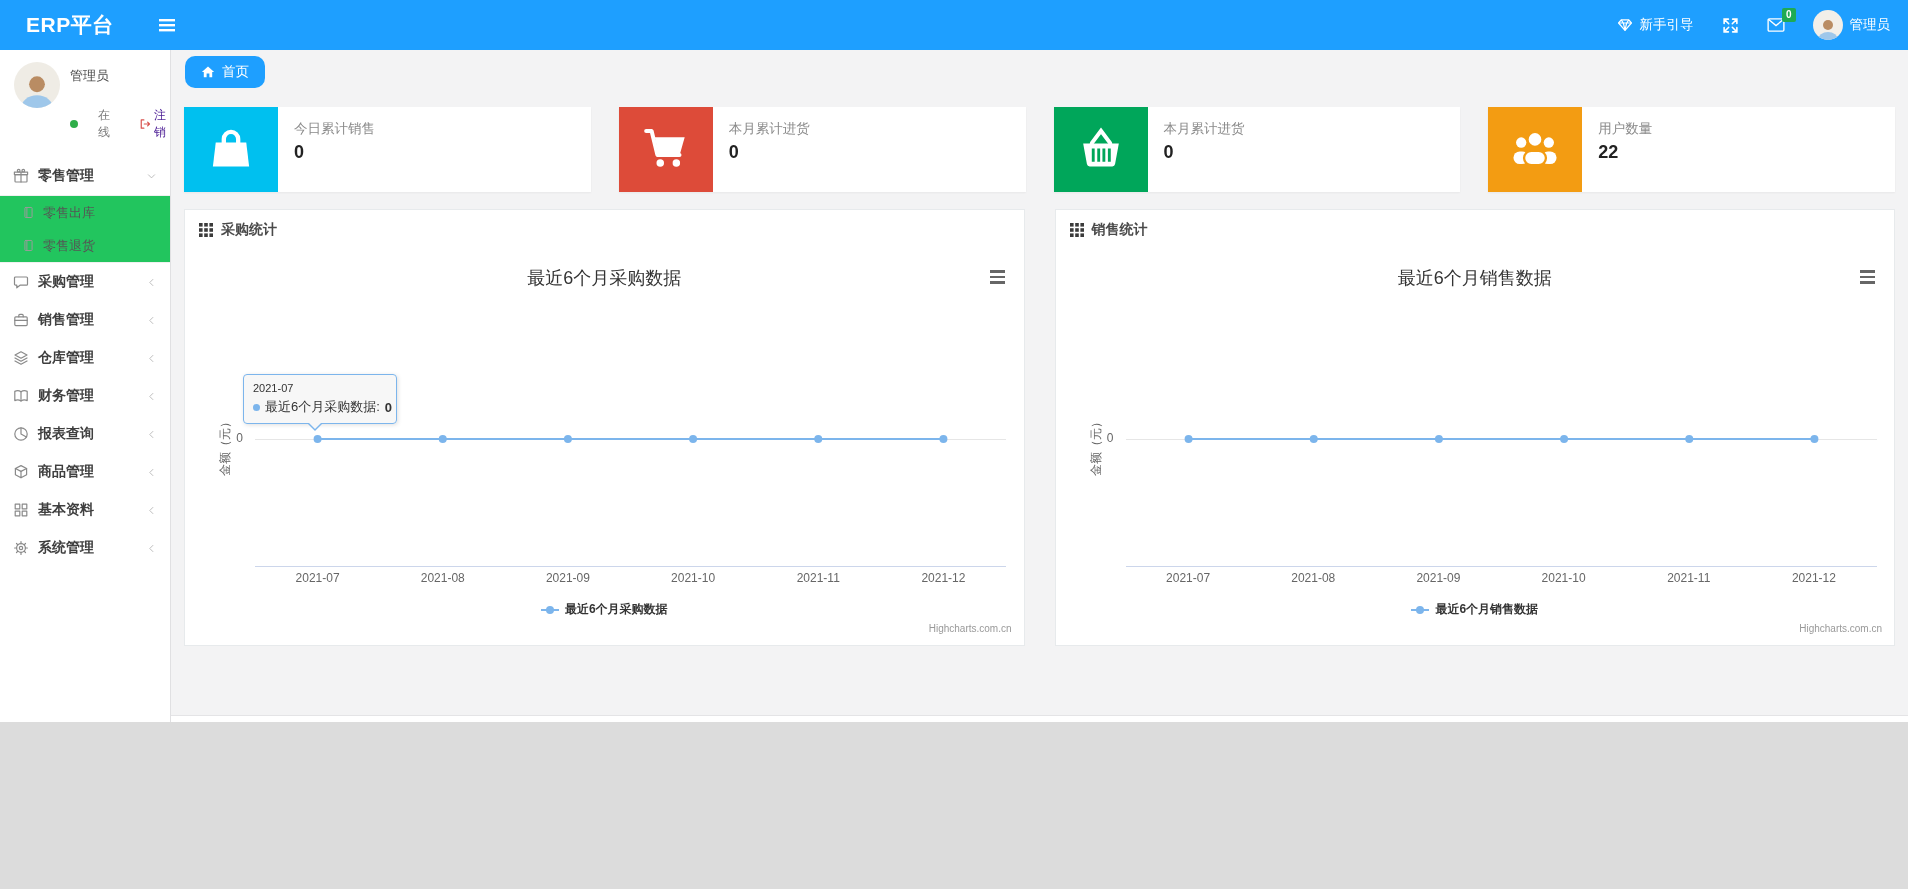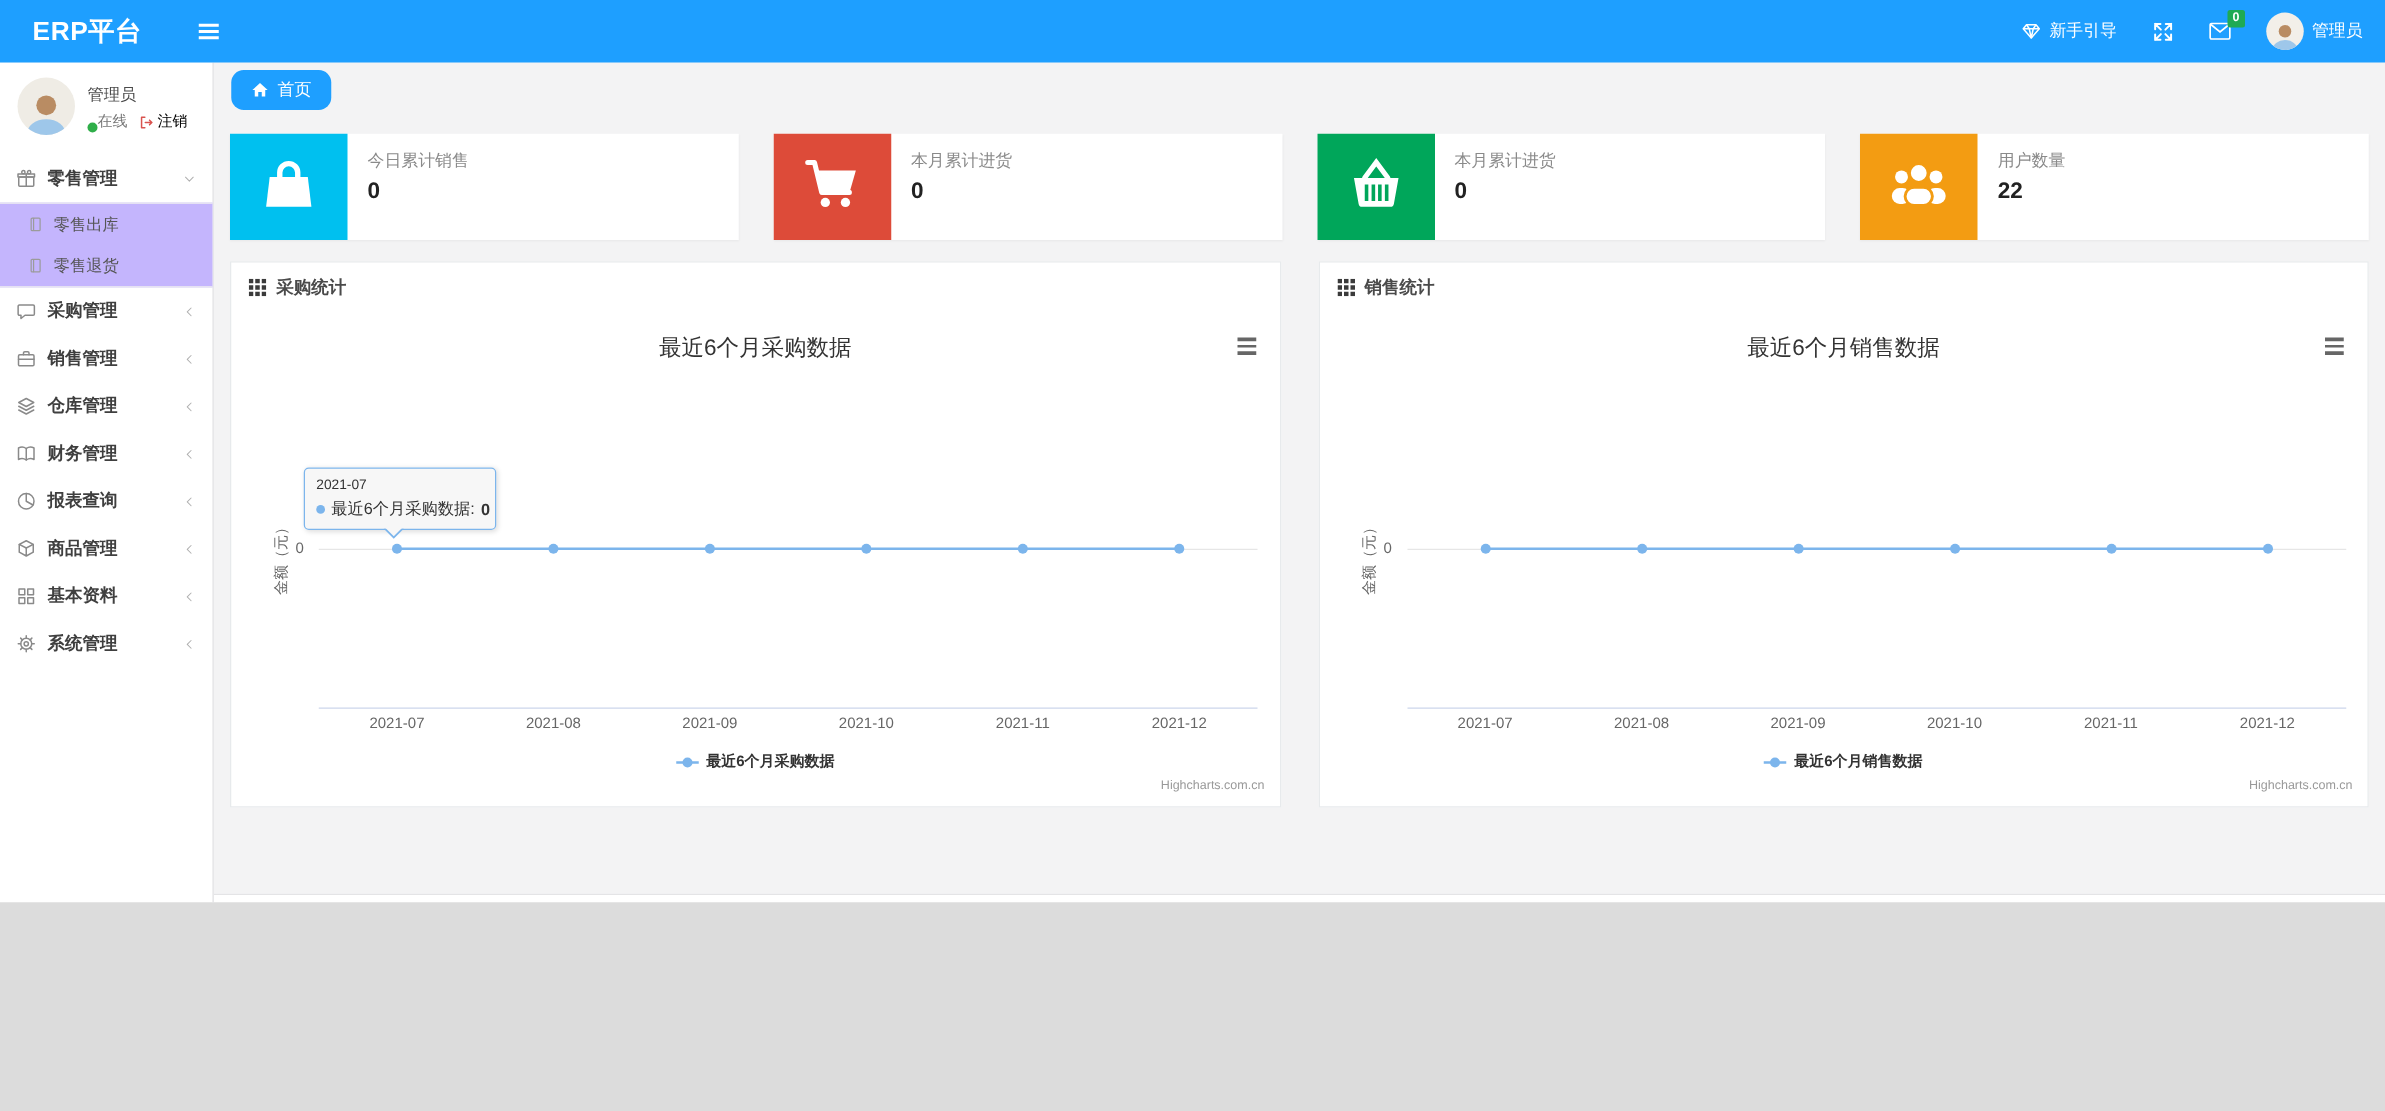--- a/index.html
+++ b/index.html
@@ -14,31 +14,31 @@
   .nav-link,.nav-icon-btn,.nav-user{display:flex;align-items:center;gap:7px;color:#fff;cursor:pointer;text-decoration:none;}
   .nav-icon-btn{position:relative;}
   .badge{position:absolute;top:-9px;right:-11px;background:#1faa53;color:#fff;font-size:10px;line-height:1;padding:2px 4px;border-radius:2px;font-weight:bold;}
   .avatar-sm{width:30px;height:30px;border-radius:50%;overflow:hidden;background:#f2efe9;display:flex;align-items:flex-end;justify-content:center;}
 
   
   .sidebar{position:absolute;top:50px;left:0;bottom:0;width:171px;background:#fff;border-right:1px solid #e0e0e2;z-index:10;}
   .profile{display:flex;gap:10px;padding:12px 12px 10px 14px;}
   .p-avatar{width:46px;height:46px;border-radius:50%;overflow:hidden;background:#efece5;flex:none;display:flex;align-items:flex-end;justify-content:center;}
   .p-name{font-size:13px;color:#4a4a4a;margin-top:5px;}
-  .p-status{display:flex;align-items:flex-end;gap:0;font-size:12px;color:#777;margin-top:4px;}
+  .p-status{display:flex;align-items:center;gap:20px;font-size:12px;color:#777;margin-top:22px;}
   .dot{width:8px;height:8px;border-radius:50%;background:#2fae49;flex:none;}
-  .logout{display:flex;align-items:center;gap:3px;margin-left:9px;color:#000000;cursor:pointer;text-decoration:none;}
+  .logout{display:flex;align-items:center;gap:3px;margin-left:9px;color:#4c1d95;cursor:pointer;text-decoration:none;}
   .menu{margin-top:6px;}
   .menu-item{height:38px;display:flex;align-items:center;gap:9px;padding:0 13px;font-size:14px;font-weight:600;color:#3f3f3f;cursor:pointer;}
   .mi-icon{width:16px;height:16px;color:#8a8a8a;flex:none;display:flex;}
   .mi-icon svg{width:16px;height:16px;}
   .mi-label{white-space:nowrap;}
   .mi-caret{margin-left:auto;color:#b0b0b0;display:flex;}
   .mi-caret svg{width:11px;height:11px;}
-  .submenu{background:#c4b5fd;border-top:1px solid #f0f0f0;border-bottom:1px solid #f0f0f0;}
+  .submenu{background:#22c55e;border-top:1px solid #f0f0f0;border-bottom:1px solid #f0f0f0;}
   .submenu .menu-item{height:33px;padding-left:22px;font-size:13px;font-weight:400;color:#555;gap:8px;}
   .submenu .mi-icon{width:13px;height:13px;color:#9b9b9b;}
   .submenu .mi-icon svg{width:13px;height:13px;}
 
   
   .content{position:absolute;left:171px;top:50px;right:0;bottom:0;padding:6px 13px 0 13px;}
   .tab{display:inline-flex;align-items:center;gap:7px;background:#1e9fff;color:#fff;font-size:13.5px;height:32px;padding:0 16px;margin-left:1px;border-radius:10px;cursor:pointer;}
   .tab svg{width:14px;height:14px;}
 
   .cards{display:flex;gap:28px;margin-top:19px;}

